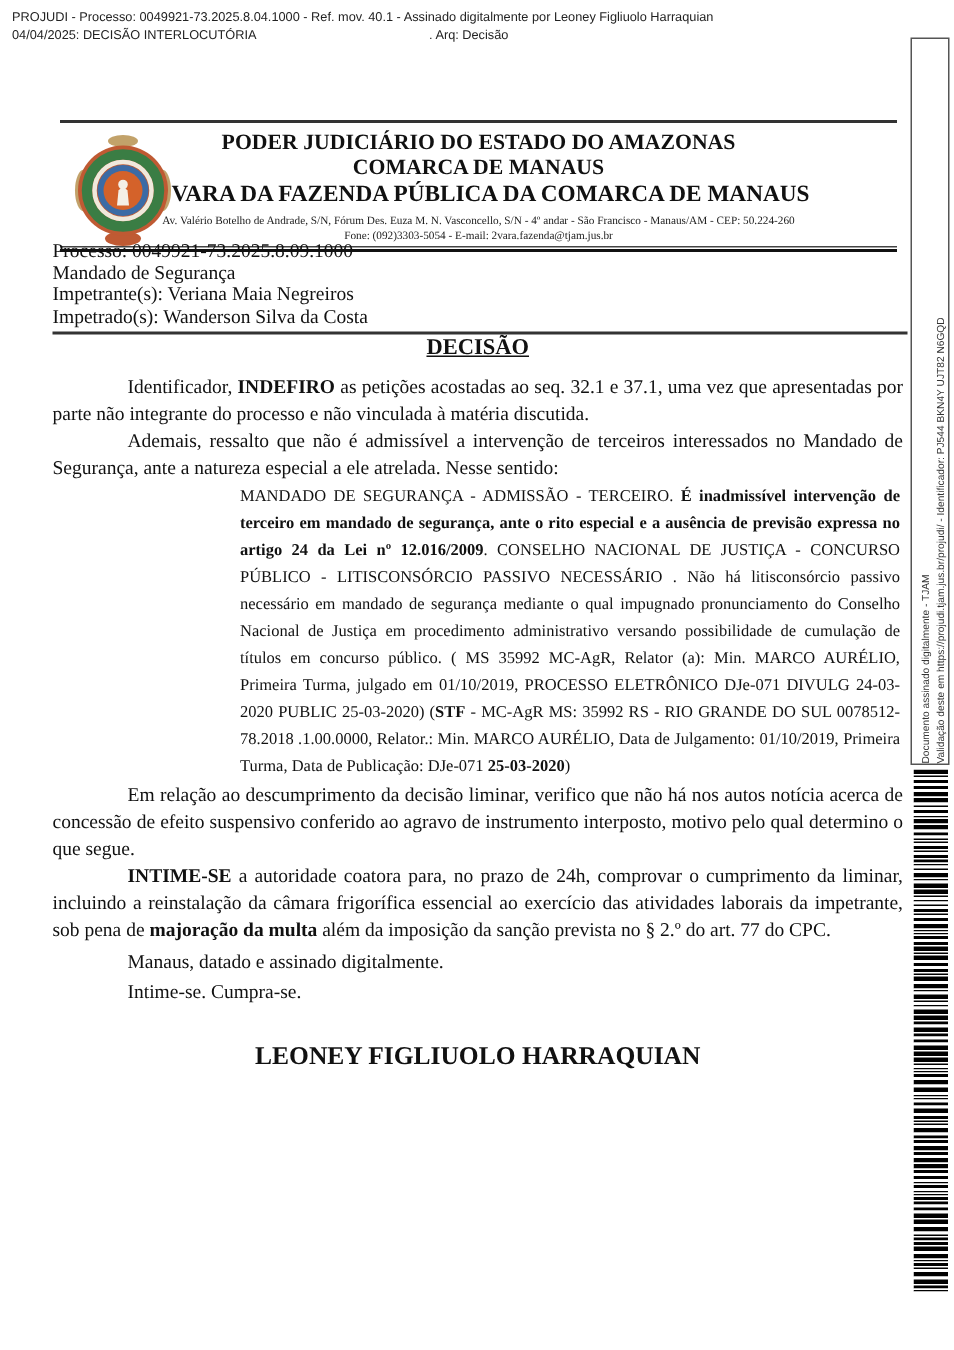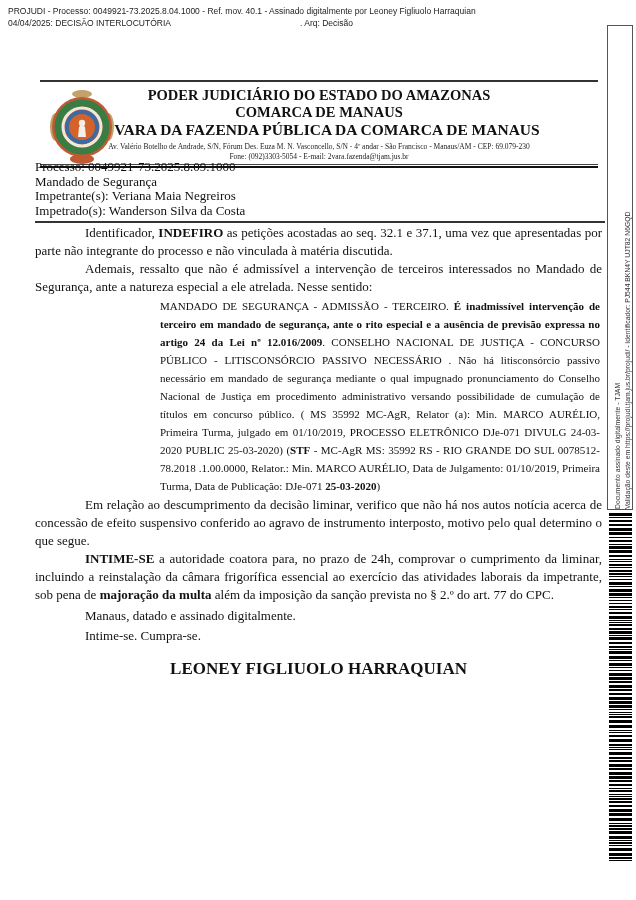--- a/index.html
+++ b/index.html
@@ -11,21 +11,21 @@
     font-family:"Liberation Serif", serif;
     color:#111;
   }
   
   .print-hdr{
     position:absolute;left:8px;top:5px;width:600px;
     font-family:"Liberation Sans", sans-serif;
     font-size:8.5px;line-height:12px;color:#222;
   }
   .print-hdr .l2{position:relative;}
-  .print-hdr .l2 .arq{position:absolute;left:292px;top:0;}
+  .print-hdr .l2 .arq{position:absolute;left:278px;top:0;}
   
   .letterhead{
     position:absolute;left:40px;top:80px;width:558px;
     border-top:2px solid #333;
     text-align:center;
   }
   .lh-rule{height:1px;border-top:1px solid #444;border-bottom:2px solid #111;margin-top:2px;}
   .lh1,.lh2{font-size:14.5px;font-weight:bold;line-height:17px;}
   .lh1{padding-top:5px;}
   .lh3{font-size:15.5px;font-weight:bold;line-height:18px;}
@@ -47,21 +47,21 @@
     text-indent:50px;margin:0;
   }
   .quote{
     margin:1px 0 1px 125px;width:440px;
     font-size:11px;line-height:18px;text-align:justify;
   }
   p.short{font-size:13px;line-height:20px;text-indent:50px;margin:0;text-align:left;}
   p.short.m{margin-top:2px;}
   b.plain{font-weight:bold;}
   .bu{font-weight:bold;}
-  .sig{margin-top:12px;text-align:center;}
+  .sig{margin-top:22px;text-align:center;}
   .sig-name{font-size:17px;font-weight:bold;line-height:22px;}
   .sig-role{font-size:13px;line-height:18px;}
   
   .sig-strip{
     position:absolute;left:607px;top:25px;width:26px;height:485px;
     border:1px solid #555;background:#fff;box-sizing:border-box;
   }
   .sig-strip-inner{
     position:absolute;left:2px;top:0;width:483px;height:24px;
     transform:rotate(-90deg) translateX(-483px);transform-origin:top left;
@@ -99,33 +99,34 @@
       <circle cx="36" cy="40" r="24" fill="none" stroke-width="7" stroke="#3a7d44"></circle>
       <circle cx="36" cy="40" r="19" fill="none" stroke-width="3" stroke="#efe9dc"></circle>
       <circle cx="36" cy="40" r="17" fill="#3b6ba5"></circle>
       <circle cx="36" cy="40" r="13" fill="#d4622a"></circle>
       <ellipse cx="36" cy="36" rx="3.2" ry="3.2" fill="#f4efe6"></ellipse>
       <path d="M32 50 L33 40 Q36 36 39 40 L40 50 Z" fill="#f4efe6"></path>
     </svg>
     <div class="lh1">PODER JUDICIÁRIO DO ESTADO DO AMAZONAS</div>
     <div class="lh2">COMARCA DE MANAUS</div>
     <div class="lh3">2ª VARA DA FAZENDA PÚBLICA DA COMARCA DE MANAUS</div>
-    <div class="lh-addr">Av. Valério Botelho de Andrade, S/N, Fórum Des. Euza M. N. Vasconcello, S/N - 4º andar - São Francisco - Manaus/AM - CEP: 69.079-230</div>
+    <div class="lh-addr">Av. Valério Botelho de Andrade, S/N, Fórum Des. Euza M. N. Vasconcello, S/N - 4º andar - São Francisco - Manaus/AM - CEP: 50.224-260</div>
     <div class="lh-fone">Fone: (092)3303-5054 - E-mail: 2vara.fazenda@tjam.jus.br</div>
     <div class="lh-rule"></div>
   </div>
 
   <div class="case-info">
     <div>Processo: 0049921-73.2025.8.09.1000</div>
     <div>Mandado de Segurança</div>
     <div>Impetrante(s): Veriana Maia Negreiros</div>
     <div>Impetrado(s): Wanderson Silva da Costa</div>
   </div>
 
   <div class="content">
+    <p class="doc-title"><span>DECISÃO</span></p>
 
     <p class="body"><span>Identificador, </span><b class="plain">INDEFIRO</b><span> as petições acostadas ao seq. 32.1 e 37.1, uma vez que apresentadas por parte não integrante do processo e não vinculada à matéria discutida.</span></p>
 
     <p class="body">Ademais, ressalto que não é admissível a intervenção de terceiros interessados no Mandado de Segurança, ante a natureza especial a ele atrelada. Nesse sentido:</p>
 
     <div class="quote"><span>MANDADO DE SEGURANÇA - ADMISSÃO - TERCEIRO. </span><b class="plain">É inadmissível intervenção de terceiro em mandado de segurança, ante o rito especial e a ausência de previsão expressa no artigo 24 da Lei nº 12.016/2009</b><span>. CONSELHO NACIONAL DE JUSTIÇA - CONCURSO PÚBLICO - LITISCONSÓRCIO PASSIVO NECESSÁRIO . Não há litisconsórcio passivo necessário em mandado de segurança mediante o qual impugnado pronunciamento do Conselho Nacional de Justiça em procedimento administrativo versando possibilidade de cumulação de títulos em concurso público. ( MS 35992 MC-AgR, Relator (a): Min. MARCO AURÉLIO, Primeira Turma, julgado em 01/10/2019, PROCESSO ELETRÔNICO DJe-071 DIVULG 24-03-2020 PUBLIC 25-03-2020) (</span><b class="plain">STF</b><span> - MC-AgR MS: 35992 RS - RIO GRANDE DO SUL 0078512-78.2018 .1.00.0000, Relator.: Min. MARCO AURÉLIO, Data de Julgamento: 01/10/2019, Primeira Turma, Data de Publicação: DJe-071 </span><b class="plain">25-03-2020</b><span>)</span></div>
 
     <p class="body">Em relação ao descumprimento da decisão liminar, verifico que não há nos autos notícia acerca de concessão de efeito suspensivo conferido ao agravo de instrumento interposto, motivo pelo qual determino o que segue.</p>
 
     <p class="body"><b class="plain">INTIME-SE</b><span> a autoridade coatora para, no prazo de 24h, comprovar o cumprimento da liminar, incluindo a reinstalação da câmara frigorífica essencial ao exercício das atividades laborais da impetrante, sob pena de </span><span class="bu">majoração da multa</span><span> além da imposição da sanção prevista no § 2.º do art. 77 do CPC.</span></p>

